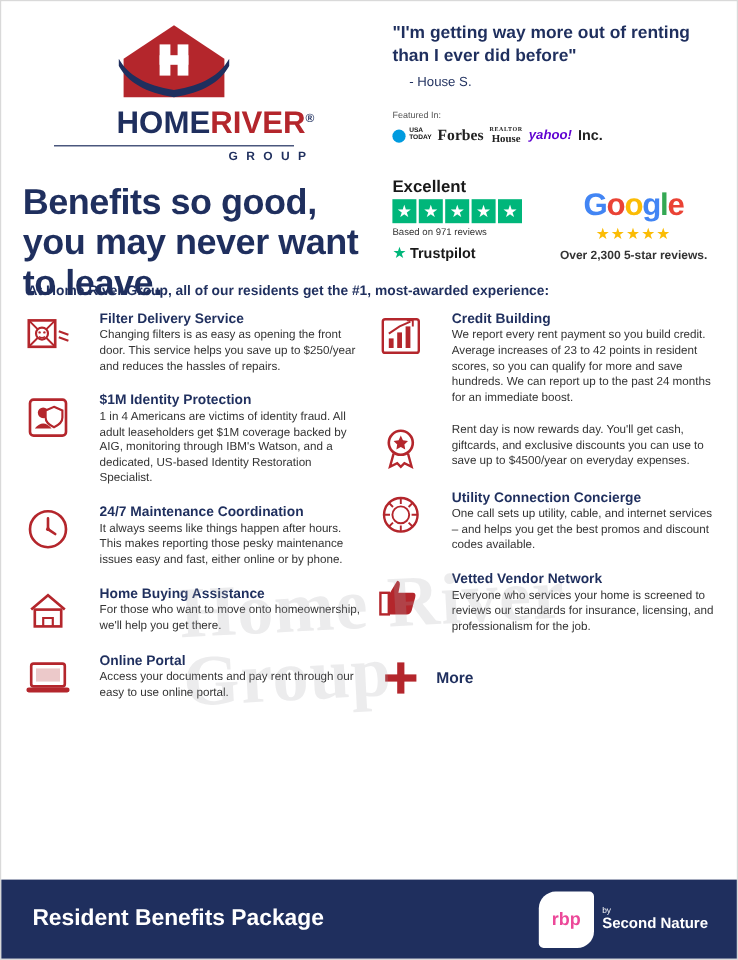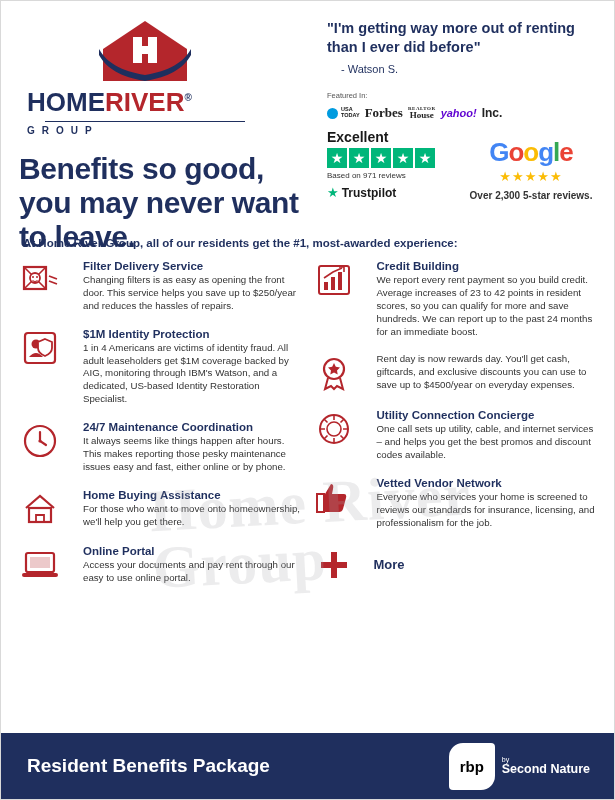--- a/index.html
+++ b/index.html
@@ -30,21 +30,21 @@
     font-family: "Liberation Serif", serif;
   }
   
   .header {
     position: relative;
     display: flex;
     padding: 14px 18px 6px 18px;
     height: 232px;
   }
   .header-left { width: 300px; position: relative; }
-  .logo-wrap { width: 235px; margin: 4px auto 0 8px; text-align: left; }
+  .logo-wrap { width: 235px; margin: 4px auto 0 8px; text-align: right; }
   .logo-mark { width: 100%; display: flex; justify-content: center; }
   .logo-text {
     font-family: "Liberation Sans", sans-serif;
     font-weight: bold;
     color: #1f2f5e;
     letter-spacing: 0px;
     font-size: 26px;
     margin-top: 2px;
   }
   .logo-text .red { color: #b4262c; }
@@ -81,21 +81,21 @@
   .fm.usatoday { display: flex; align-items: center; gap: 3px; }
   .usa-dot { width: 11px; height: 11px; border-radius: 50%; background: #009bdf; }
   .usa-txt { font-size: 5.5px; line-height: 1.05; font-weight: bold; color: #111; }
   .fm.forbes { font-family: "Liberation Serif", serif; font-size: 13px; }
   .fm.house { font-family: "Liberation Serif", serif; font-size: 7px; text-align: center; line-height: 1.05; }
   .fm.house .hr1 { font-size: 5px; letter-spacing: .5px; }
   .fm.house .hr2 { font-size: 9px; }
   .fm.yahoo { color: #5f01d1; font-size: 11px; font-style: italic; }
   .fm.inc { font-size: 12px; }
   .ratings {
-    display: flex; margin-top: 6px; gap: 2px; justify-content: space-between;
+    display: flex; margin-top: 24px; gap: 18px;
   }
   .trust { width: 118px; }
   .trust-title { font-size: 14px; font-weight: bold; color: #191919; }
   .stars { display: flex; gap: 2px; margin-top: 3px; }
   .star-box {
     width: 20px; height: 20px; background: #00b67a;
     display: flex; align-items: center; justify-content: center;
   }
   .star-box span { color: #fff; font-size: 14px; line-height: 1; }
   .trust-sub { font-size: 8px; color: #333; margin-top: 3px; }
@@ -120,36 +120,36 @@
   .benefit { display: flex; gap: 22px; margin-bottom: 14px; }
   .bicon {
     width: 42px; min-width: 42px; height: 42px;
     display: flex; align-items: center; justify-content: center;
   }
   .btext { padding-top: 1px; }
   .btitle {
     font-size: 11.5px; font-weight: bold; color: #1f2f5e; margin-bottom: 2px;
   }
   .bdesc { font-size: 9.7px; color: #333; line-height: 1.33; }
-  .more-row { display: flex; align-items: center; gap: 19px; margin-top: 2px; }
+  .more-row { display: flex; align-items: center; gap: 9px; margin-top: 2px; }
   .more-label { font-size: 13px; font-weight: bold; color: #1f2f5e; }
   
   .footer {
     position: absolute; left: 0; bottom: 0;
     width: 615px; height: 66px;
     background: #1f2f5e;
     display: flex; align-items: center; justify-content: space-between;
     padding: 0 26px;
   }
   .footer-title { color: #fff; font-size: 19px; font-weight: bold; }
   .rbp { display: flex; align-items: center; gap: 7px; }
   .rbp-badge {
     width: 46px; height: 47px; background: #fff;
     display: flex; align-items: center; justify-content: center;
-    font-size: 15px; font-weight: bold; color: #000000;
+    font-size: 15px; font-weight: bold; color: #ec4899;
     border-radius: 14px 4px 14px 4px;
   }
   .rbp-by { font-size: 7px; color: #fff; }
   .rbp-name { font-size: 12.5px; color: #fff; font-weight: bold; line-height: 1.05; }
 </style>
 </head>
 <body>
 
 <div class="page">
 
@@ -175,21 +175,21 @@
         </div>
         <div class="logo-rule"></div>
         <div class="logo-sub">GROUP</div>
       </div>
 
       <div class="headline">Benefits so good, you may never want to leave.</div>
     </div>
 
     <div class="header-right">
       <div class="quote">"I'm getting way more out of renting than I ever did before"</div>
-      <div class="quote-author">- Watson S.</div>
+      <div class="quote-author">- House S.</div>
 
       <div class="featured-label">Featured In:</div>
       <div class="featured-row">
         <div class="fm usatoday">
           <div class="usa-dot"></div>
           <div class="usa-txt">
             <div>USA</div>
             <div>TODAY</div>
           </div>
         </div>

